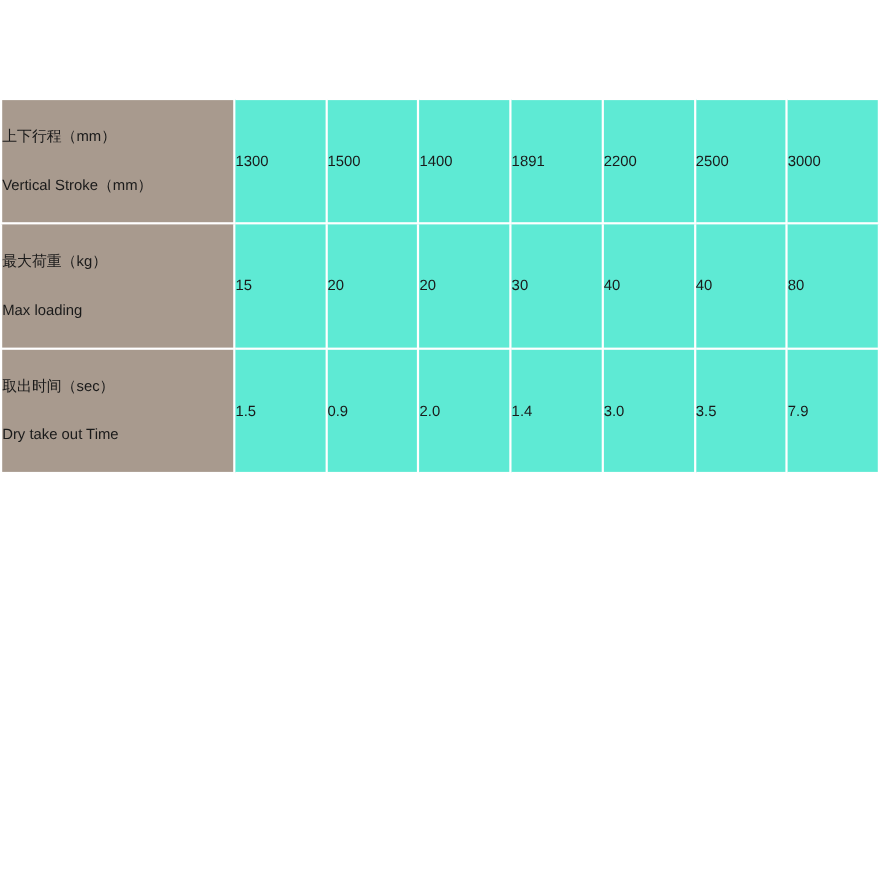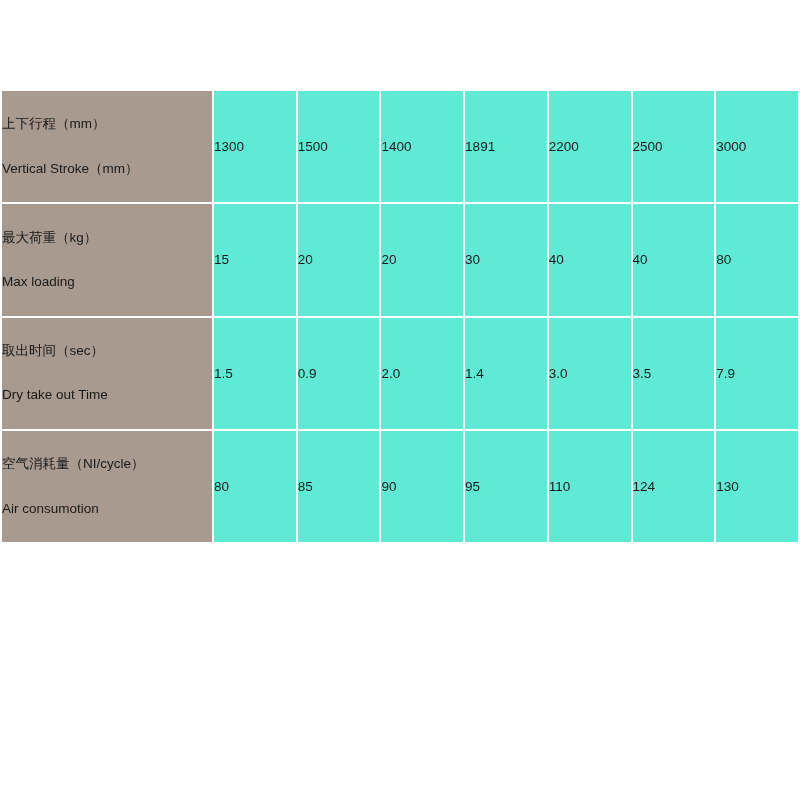--- a/index.html
+++ b/index.html
@@ -99,30 +99,17 @@
         <td class="value">1.5</td>
         <td class="value">0.9</td>
         <td class="value">2.0</td>
         <td class="value">1.4</td>
         <td class="value">3.0</td>
         <td class="value">3.5</td>
         <td class="value">7.9</td>
       </tr>
 
 
-      <tr class="spec-row">
-        <td class="label">
-          <span class="label-cn">空气消耗量（NI/cycle）</span>
-          <span class="label-en">Air consumotion</span>
-        </td>
-        <td class="value">80</td>
-        <td class="value">85</td>
-        <td class="value">90</td>
-        <td class="value">95</td>
-        <td class="value">110</td>
-        <td class="value">124</td>
-        <td class="value">130</td>
-      </tr>
 
 
     </tbody>
   </table>
 </div>
 
 </body></html>

